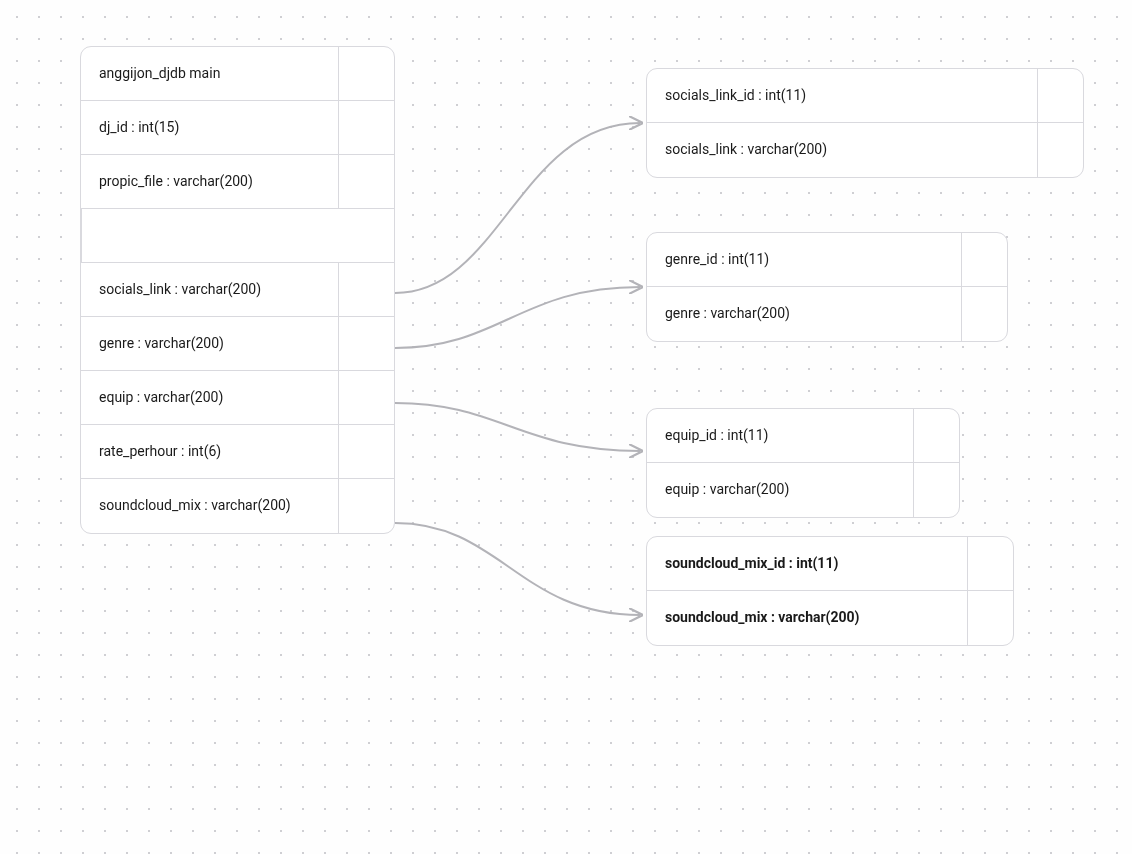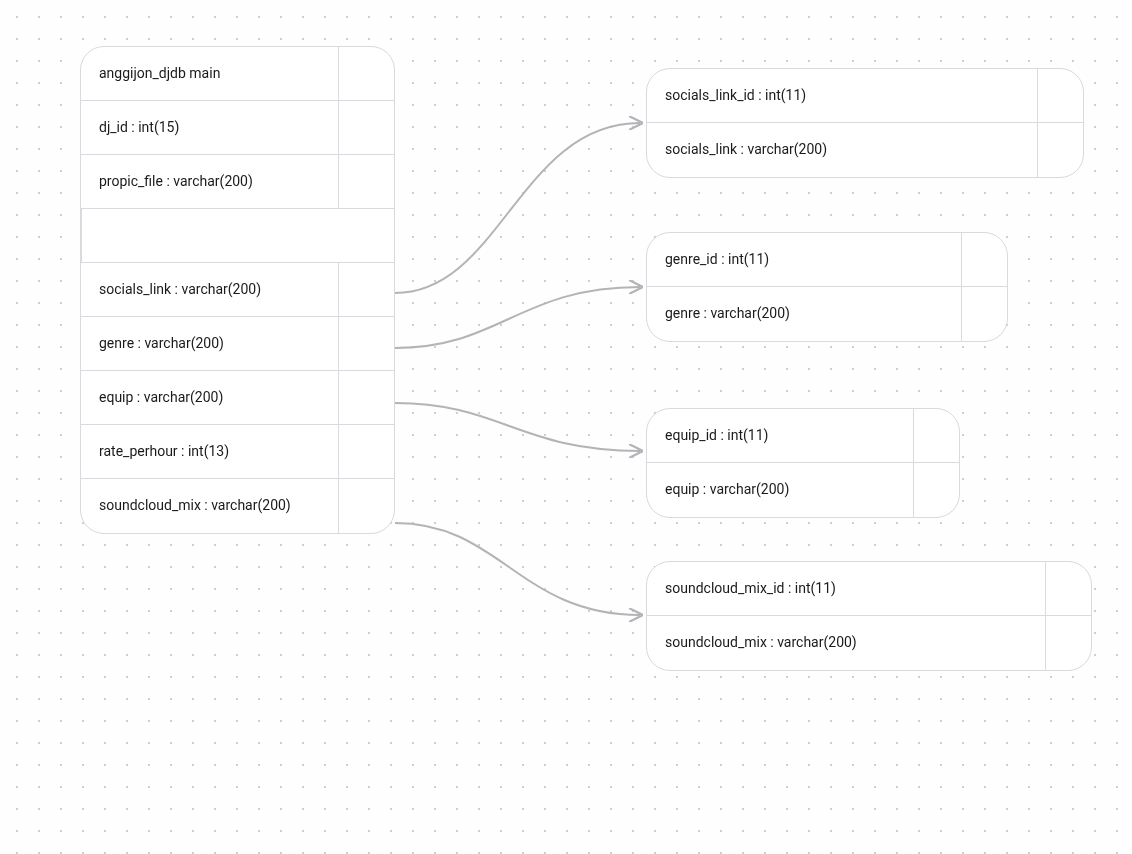--- a/index.html
+++ b/index.html
@@ -35,21 +35,21 @@
     inset: 0;
     width: 1132px;
     height: 854px;
     z-index: 1;
     pointer-events: none;
   }
   .table-box {
     position: absolute;
     background: #ffffff;
     border: 1px solid #d9d9de;
-    border-radius: 24px;
+    border-radius: 11px;
     overflow: hidden;
     box-shadow: 0 0 0 rgba(0,0,0,0);
     z-index: 2;
   }
   .table-row {
     display: flex;
     align-items: center;
     border-bottom: 1px solid #d9d9de;
     min-height: 54px;
   }
@@ -62,21 +62,21 @@
   .table-row .cell-tail {
     width: 56px;
     border-left: 1px solid #d9d9de;
     align-self: stretch;
   }
   
   #tbl-main { left: 80px; top: 46px; width: 315px; }
   #tbl-socials { left: 646px; top: 68px; width: 438px; }
   #tbl-genre   { left: 646px; top: 232px; width: 362px; }
   #tbl-equip   { left: 646px; top: 408px; width: 314px; }
-  #tbl-sound   { left: 646px; top: 561px; width: 446px; }
+  #tbl-sound   { left: 646px; top: 536px; width: 368px; font-weight: bold; }
 
   
   .small .cell-tail { width: 46px; }
 
   
   .wrap { white-space: normal; }
 
 </style>
 </head>
 <body>
@@ -121,21 +121,21 @@
     </div>
     <div class="table-row">
       <div class="cell-main">genre : varchar(200)</div>
       <div class="cell-tail"></div>
     </div>
     <div class="table-row">
       <div class="cell-main">equip : varchar(200)</div>
       <div class="cell-tail"></div>
     </div>
     <div class="table-row">
-      <div class="cell-main">rate_perhour : int(13)</div>
+      <div class="cell-main">rate_perhour : int(6)</div>
       <div class="cell-tail"></div>
     </div>
     <div class="table-row">
       <div class="cell-main wrap">soundcloud_mix : varchar(200)</div>
       <div class="cell-tail"></div>
     </div>
   </div>
 
   <div id="tbl-socials" class="table-box small">
     <div class="table-row">

